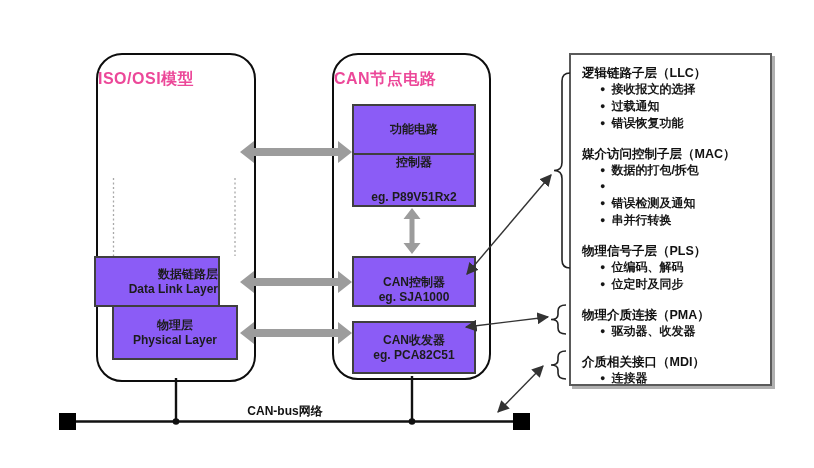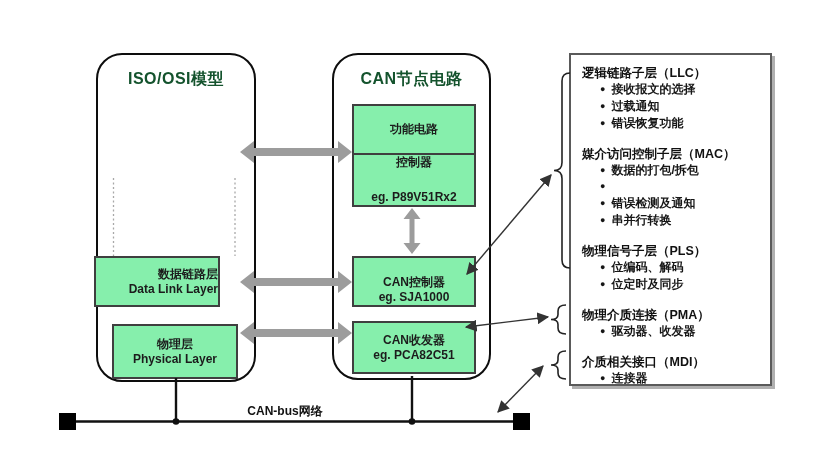--- a/index.html
+++ b/index.html
@@ -6,29 +6,29 @@
   .stage{
     position:relative;width:814px;height:468px;background:#ffffff;
     font-family:"Liberation Sans","DejaVu Sans",sans-serif;
     color:#1a1a1a;overflow:hidden;
   }
   .overlay{position:absolute;left:0;top:0;width:814px;height:468px;z-index:5;pointer-events:none;}
   
   .panel{position:absolute;background:#fff;border:2.5px solid #0d0d0d;border-radius:26px;z-index:1;}
   .panel.left{left:96px;top:53px;width:156px;height:325px;}
   .panel.mid{left:332px;top:53px;width:155px;height:323px;}
-  .panel-title{position:absolute;left:0;right:0;top:14px;text-align:center;
-    font-size:16px;font-weight:700;letter-spacing:.5px;color:#14532d;}
+  .panel-title{position:absolute;left:0;right:0;top:14px;text-align:left;
+    font-size:16px;font-weight:700;letter-spacing:.5px;color:#ec4899;}
   
-  .gbox{position:absolute;background:#86efac;border:2px solid #3f3f3f;z-index:2;
+  .gbox{position:absolute;background:#8b5cf6;border:2px solid #3f3f3f;z-index:2;
     display:flex;flex-direction:column;align-items:center;justify-content:center;
     text-align:center;font-size:12px;font-weight:700;line-height:15px;color:#1c1c1c;}
   .b-app{left:112px;top:128px;width:122px;height:46px;}
   .b-dll{left:94px;top:256px;width:122px;height:47px;align-items:flex-end;}
-  .b-phy{left:112px;top:305px;width:122px;height:51px;margin-top:19px;}
+  .b-phy{left:112px;top:305px;width:122px;height:51px;}
   .b-func{left:352px;top:104px;width:120px;height:47px;}
   .b-ctrl{left:352px;top:153px;width:120px;height:50px;gap:20px;}
   .b-canctrl{left:352px;top:256px;width:120px;height:47px;justify-content:flex-end;}
   .b-cantrx{left:352px;top:305px;width:120px;height:49px;margin-top:16px;}
   
   .rbox{position:absolute;left:569px;top:53px;width:203px;height:333px;
     background:#fff;border:2px solid #5a5a5a;box-shadow:3px 3px 0 #b0b0b0;z-index:2;
     padding:10px 6px 0 11px;box-sizing:border-box;}
   .sec{margin-bottom:14px;}
   .sec-h{font-size:12.5px;font-weight:700;line-height:16px;color:#111;white-space:nowrap;}

